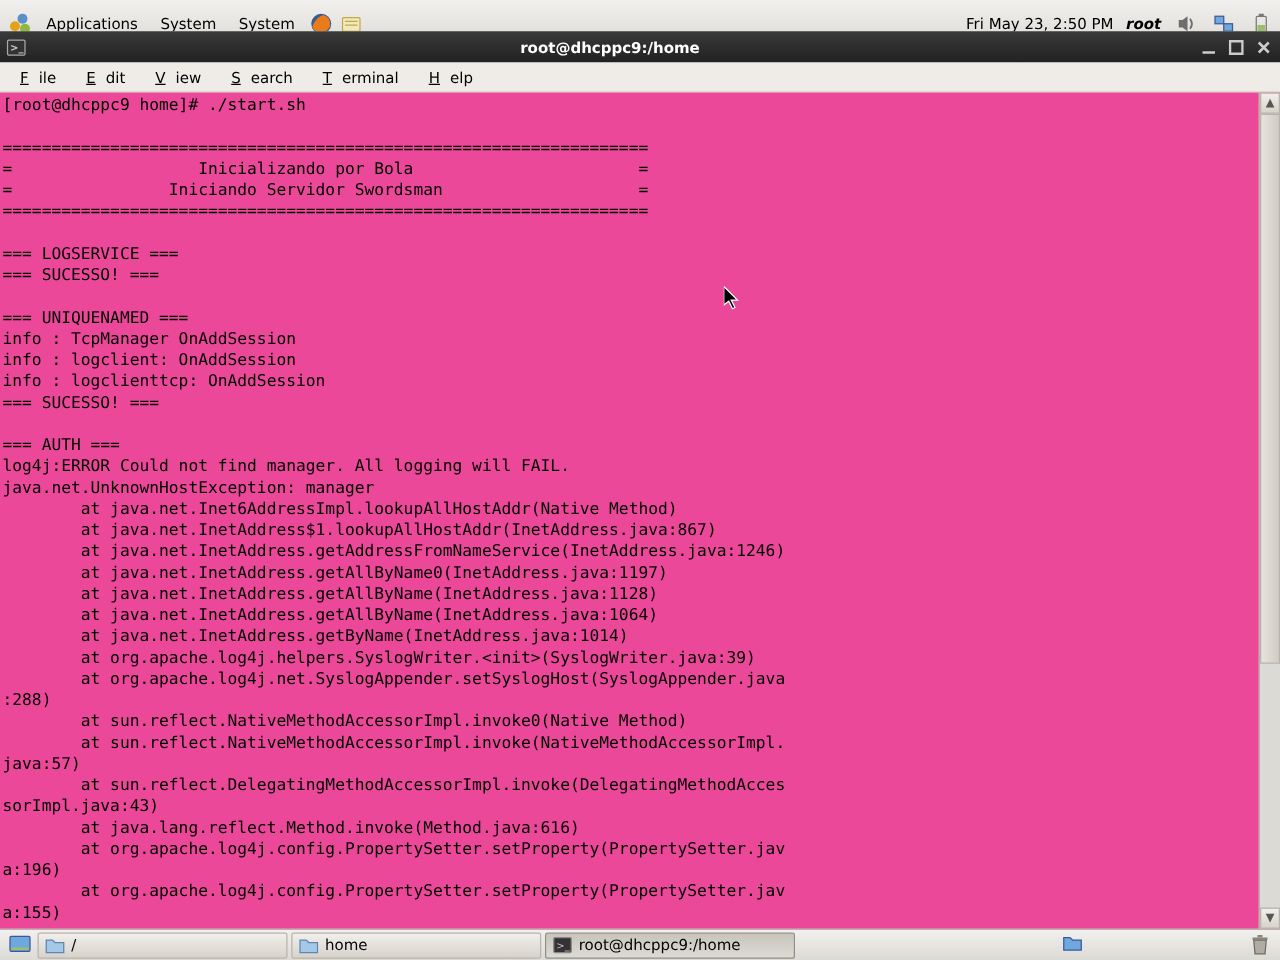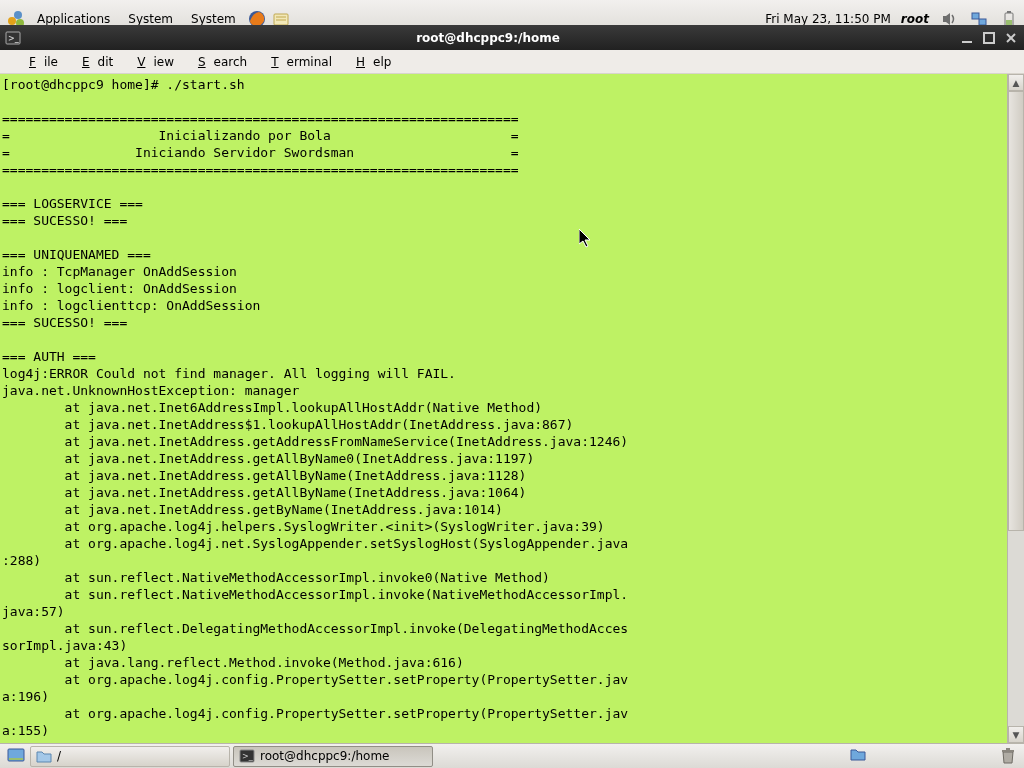--- a/index.html
+++ b/index.html
@@ -55,30 +55,30 @@
   font-size: 14px;
   margin-left: 4px;
 }
 .titlebar .tb-icon { width: 18px; height: 18px; display:flex;align-items:center;justify-content:center;}
 
 .menubar {
   height: 24px;
   background: #efece8;
   display: flex;
   align-items: center;
-  padding: 0 13px;
+  padding: 0 0;
   border-bottom: 1px solid #d8d4cc;
 }
 .menubar span { padding: 3px 8px; cursor: pointer; }
 .u { text-decoration: underline; }
 
 .terminal-wrap {
   flex: 1;
   display: flex;
-  background: #bef264;
+  background: #ec4899;
   overflow: hidden;
 }
 .terminal {
   flex: 1;
   font-family: "DejaVu Sans Mono", "Liberation Mono", monospace;
   font-size: 13px;
   line-height: 17px;
   color: #000;
   white-space: pre;
   padding: 2px 2px;
@@ -167,21 +167,21 @@
     </span>
     <span class="panel-icon">
       <svg width="20" height="20" viewBox="0 0 20 20">
           <rect x="3" y="5" width="14" height="11" rx="1" fill="#f2e8b8" stroke="#c0a850"></rect>
           <line x1="5" y1="8" x2="15" y2="8" stroke="#c0a850"></line>
           <line x1="5" y1="11" x2="15" y2="11" stroke="#c0a850"></line>
         </svg>
     </span>
   </div>
   <div class="right">
-    <span>Fri May 23,  11:50 PM</span>
+    <span>Fri May 23,  2:50 PM</span>
     <span class="bold">root</span>
     <span class="panel-tray-icon">
       <svg width="18" height="18" viewBox="0 0 18 18">
           <path d="M3,6 L6,6 L10,3 L10,15 L6,12 L3,12 Z" fill="#6e6e6e"></path>
           <path d="M12,5 Q15,9 12,13" stroke="#6e6e6e" fill="none" stroke-width="1.5"></path>
         </svg>
     </span>
     <span class="panel-tray-icon">
       <svg width="18" height="18" viewBox="0 0 18 18">
           <rect x="2" y="3" width="7" height="6" fill="#6fa8dc" stroke="#3b5998"></rect>
@@ -292,20 +292,28 @@
       </svg>
   </span>
   <div class="taskbar-btn">
     <span class="taskbar-icon">
       <svg width="16" height="16" viewBox="0 0 16 16">
           <path d="M1,4 L6,4 L8,6 L15,6 L15,14 L1,14 Z" fill="#a4c8e8" stroke="#5d87b0"></path>
         </svg>
     </span>
     <span>/</span>
   </div>
+  <div class="taskbar-btn">
+    <span class="taskbar-icon">
+      <svg width="16" height="16" viewBox="0 0 16 16">
+          <path d="M1,4 L6,4 L8,6 L15,6 L15,14 L1,14 Z" fill="#a4c8e8" stroke="#5d87b0"></path>
+        </svg>
+    </span>
+    <span>home</span>
+  </div>
   <div class="taskbar-btn active">
     <span class="taskbar-icon">
       <svg width="16" height="16" viewBox="0 0 16 16">
           <rect x="1" y="2" width="14" height="12" rx="1" fill="#333" stroke="#888"></rect>
           <text x="3" y="11" font-size="8" fill="#ccc">&gt;_</text>
         </svg>
     </span>
     <span>root@dhcppc9:/home</span>
   </div>
   <div class="spacer"></div>

